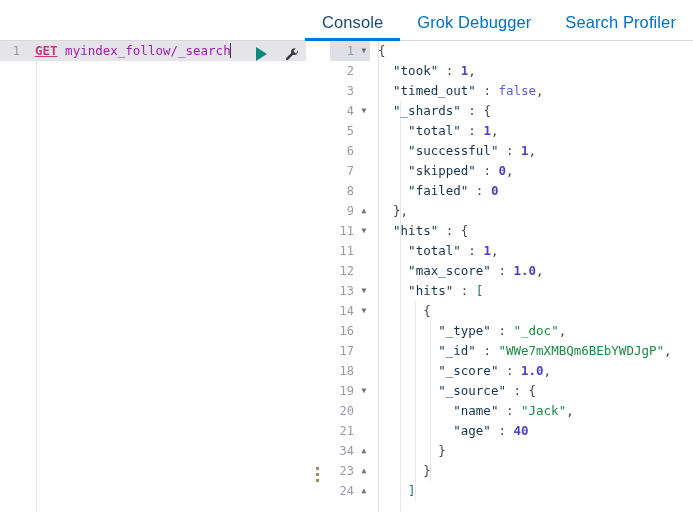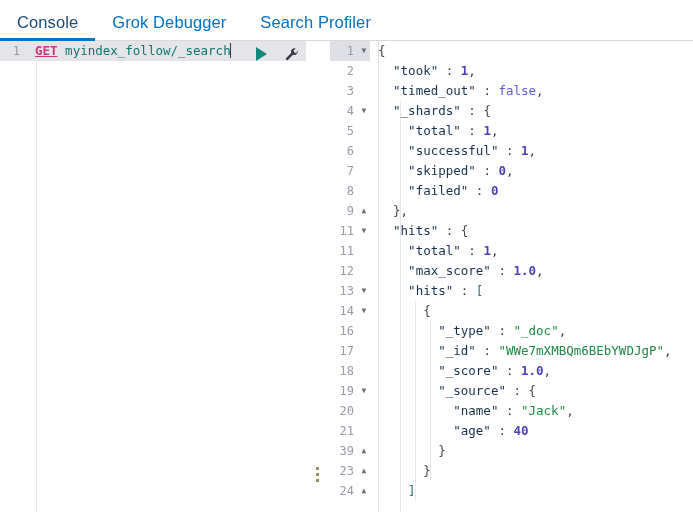--- a/index.html
+++ b/index.html
@@ -20,20 +20,21 @@
 
   
   .tabbar {
     height: 41px;
     flex: 0 0 41px;
     display: flex;
     align-items: flex-end;
     background: #ffffff;
     border-bottom: 1px solid #d9d9d9;
     padding-left: 0;
+    justify-content: flex-end;
   }
   .tab {
     position: relative;
     padding: 0 17px 10px 17px;
     font-size: 16.5px;
     color: #0071c2;
     line-height: 1;
     letter-spacing: .1px;
     white-space: nowrap;
     cursor: pointer;
@@ -135,21 +136,21 @@
 
   
   .editor-right .ln   { width: 28px; padding-right: 4px; }
   .editor-right .code { padding-left: 8px; }
   .editor-right .gutter-line { left: 48px; }
   .editor-right .row.cur .ln,
   .editor-right .row.cur .fold { background: #dfe0e6; }
 
   
   .t-method  { color: #c9357a; font-weight: 600; text-decoration: underline; }
-  .t-url     { color: #0f766e; }
+  .t-url     { color: #a21caf; }
   .t-key     { color: #17324d; }
   .t-punct   { color: #3d3d46; }
   .t-string  { color: #1d8a45; }
   .t-number  { color: #4b3fbf; font-weight: 600; }
   .t-bool    { color: #5b5bd6; text-align: right; }
   .t-brace   { color: #46464f; }
   .t-brace-teal { color: #2d6f6f; }
 
   
   .caret {
@@ -262,21 +263,21 @@
             <div class="row"><span class="ln">11</span><span class="fold">&nbsp;</span><span class="code">    <span class="t-key">"total"</span> <span class="t-punct">:</span> <span class="t-number">1</span><span class="t-punct">,</span></span></div>
             <div class="row"><span class="ln">12</span><span class="fold">&nbsp;</span><span class="code">    <span class="t-key">"max_score"</span> <span class="t-punct">:</span> <span class="t-number">1.0</span><span class="t-punct">,</span></span></div>
             <div class="row"><span class="ln">13</span><span class="fold">▼</span><span class="code">    <span class="t-key">"hits"</span> <span class="t-punct">:</span> <span class="t-brace-teal">[</span></span></div>
             <div class="row"><span class="ln">14</span><span class="fold">▼</span><span class="code">      <span class="t-brace">{</span></span></div>
             <div class="row"><span class="ln">16</span><span class="fold">&nbsp;</span><span class="code">        <span class="t-key">"_type"</span> <span class="t-punct">:</span> <span class="t-string">"_doc"</span><span class="t-punct">,</span></span></div>
             <div class="row"><span class="ln">17</span><span class="fold">&nbsp;</span><span class="code">        <span class="t-key">"_id"</span> <span class="t-punct">:</span> <span class="t-string">"WWe7mXMBQm6BEbYWDJgP"</span><span class="t-punct">,</span></span></div>
             <div class="row"><span class="ln">18</span><span class="fold">&nbsp;</span><span class="code">        <span class="t-key">"_score"</span> <span class="t-punct">:</span> <span class="t-number">1.0</span><span class="t-punct">,</span></span></div>
             <div class="row"><span class="ln">19</span><span class="fold">▼</span><span class="code">        <span class="t-key">"_source"</span> <span class="t-punct">:</span> <span class="t-brace">{</span></span></div>
             <div class="row"><span class="ln">20</span><span class="fold">&nbsp;</span><span class="code">          <span class="t-key">"name"</span> <span class="t-punct">:</span> <span class="t-string">"Jack"</span><span class="t-punct">,</span></span></div>
             <div class="row"><span class="ln">21</span><span class="fold">&nbsp;</span><span class="code">          <span class="t-key">"age"</span> <span class="t-punct">:</span> <span class="t-number">40</span></span></div>
-            <div class="row"><span class="ln">39</span><span class="fold">▲</span><span class="code">        <span class="t-brace">}</span></span></div>
+            <div class="row"><span class="ln">34</span><span class="fold">▲</span><span class="code">        <span class="t-brace">}</span></span></div>
             <div class="row"><span class="ln">23</span><span class="fold">▲</span><span class="code">      <span class="t-brace">}</span></span></div>
             <div class="row"><span class="ln">24</span><span class="fold">▲</span><span class="code">    <span class="t-brace-teal">]</span></span></div>
           </div>
       </div>
     </div>
 
   </div>
 </div>
 
 </body></html>

